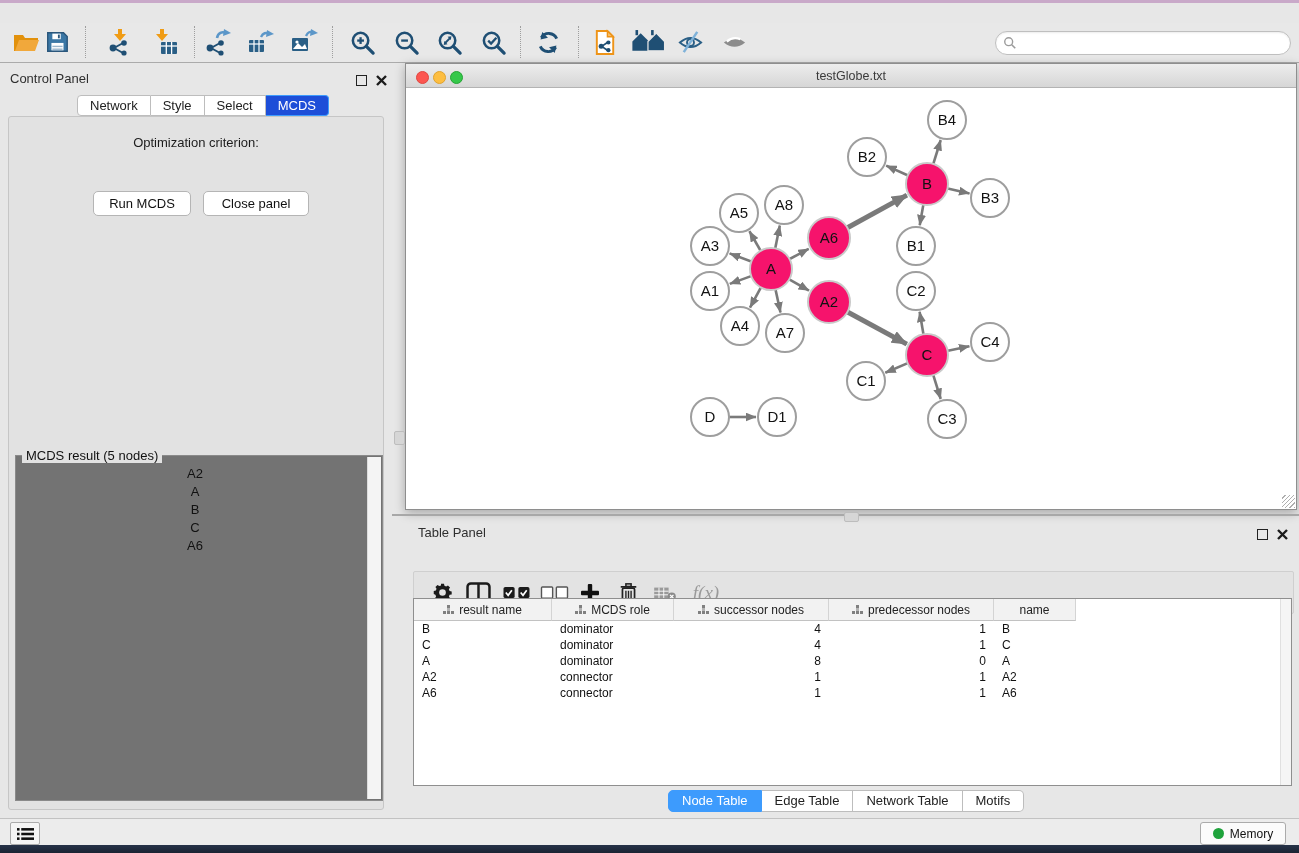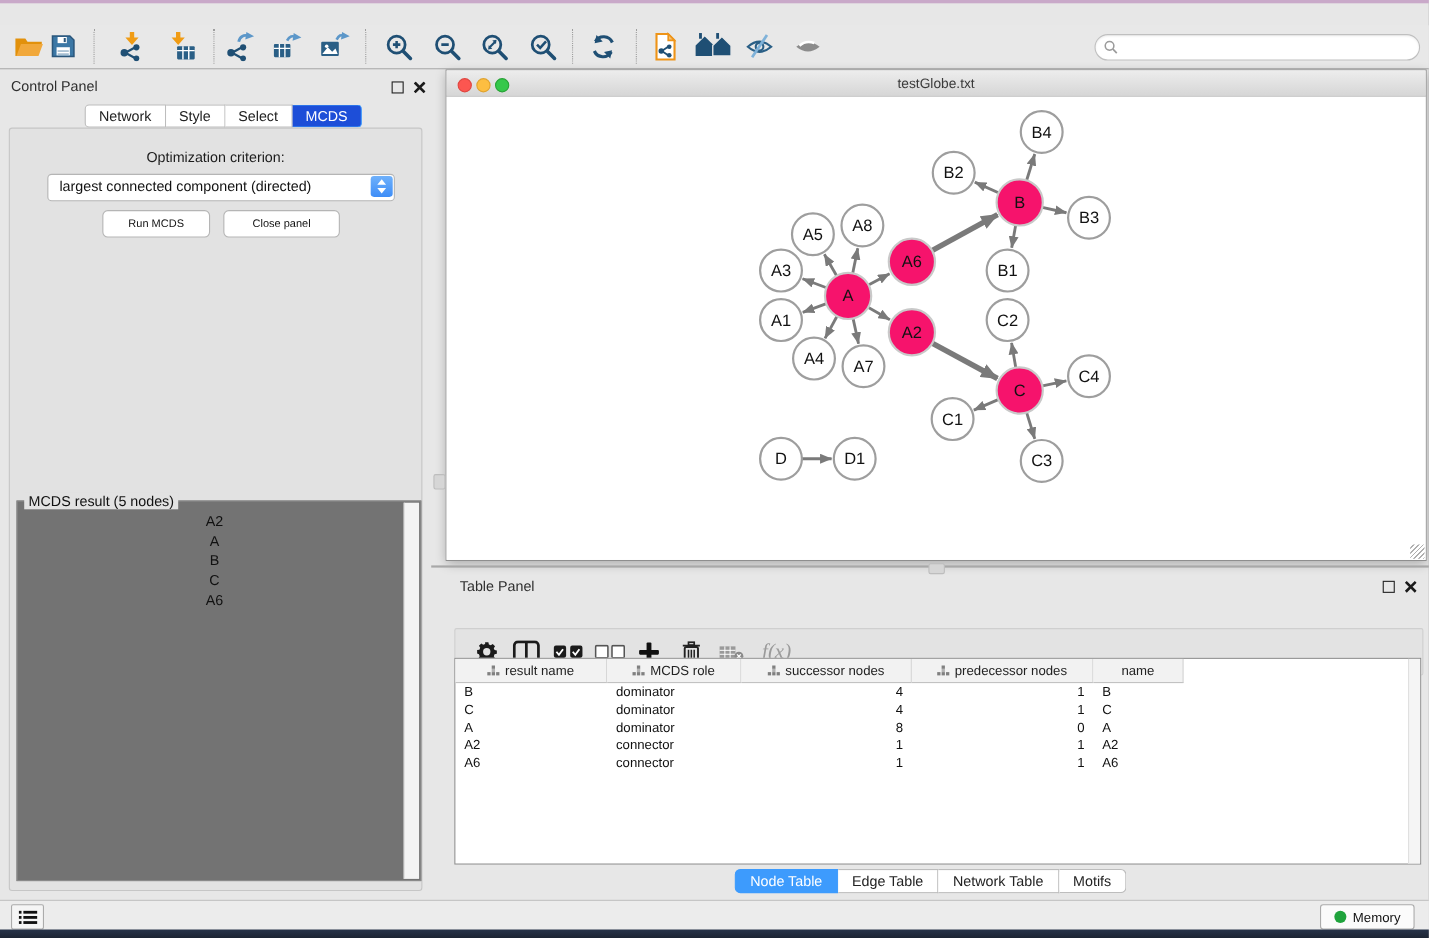--- a/index.html
+++ b/index.html
@@ -30,21 +30,21 @@
   .cp-tab{height:19px;line-height:19px;padding:0 12px;font-size:13px;background:#fff;border:1px solid #BDBDBD;border-left-width:0;color:#222;}
   .cp-tab:first-child{border-left-width:1px;border-radius:4px 0 0 4px;}
   .cp-tab:last-child{border-radius:0 4px 4px 0;}
   .cp-tab.active{background:#1d4ed8;border-color:#3D9BFD;color:#fff;}
   .cp-body{position:absolute;left:8px;top:116px;width:374px;height:692px;background:#E2E2E2;border:1px solid #C6C6C6;border-radius:3px;}
   .opt-label{position:absolute;left:0;width:100%;top:18px;text-align:center;font-size:13px;color:#1C1C1C;}
   .combo{position:absolute;left:34px;top:41px;width:314px;height:23px;background:#fff;border:1px solid #B5B5B5;border-radius:4px;}
   .combo .val{position:absolute;left:10px;top:3px;font-size:13px;color:#111;}
   .combo .spin{position:absolute;right:1px;top:1px;width:20px;height:19px;background:linear-gradient(#6FB1FB,#3E8DF7);border-radius:3px;}
   .combo .spin svg{display:block;margin:2px auto 0;}
-  .btn{position:absolute;height:23px;background:#fff;border:1px solid #B5B5B5;border-radius:5px;font-size:10px;color:#111;display:flex;align-items:center;justify-content:center;}
+  .btn{position:absolute;height:23px;background:#fff;border:1px solid #B5B5B5;border-radius:5px;font-size:13px;color:#111;display:flex;align-items:center;justify-content:center;}
   
   .result-box{position:absolute;left:14px;top:455px;width:366px;height:344px;background:#737373;border:1px solid #8A8A8A;text-align:center;}
   .result-legend{position:absolute;left:6px;top:-8px;background:#E2E2E2;padding:0 4px;font-size:13px;color:#111;}
   .result-list{position:absolute;left:1px;top:8px;bottom:1px;right:14px;overflow:hidden;}
   .result-item{font-size:13px;color:#111;padding:1.5px 0 1.5px 5px;}
   .result-scroll{position:absolute;right:1px;top:1px;bottom:1px;width:13px;background:#F4F4F4;border-left:1px solid #DDD;}
   
   .net-window{position:absolute;left:405px;top:63px;width:892px;height:447px;background:#fff;border:1px solid #8E8E8E;box-shadow:0 3px 10px rgba(0,0,0,0.28);box-sizing:border-box;}
   .net-titlebar{position:absolute;left:0;top:0;width:100%;height:24px;background:linear-gradient(#EDEDED,#D6D6D6);border-bottom:1px solid #B3B3B3;box-sizing:border-box;}
   .net-titlebar .tl{top:7px;}
@@ -260,29 +260,20 @@
       </svg>
   </span>
   <div class="cp-tabs">
       <div class="cp-tab">Network</div>
       <div class="cp-tab">Style</div>
       <div class="cp-tab">Select</div>
       <div class="cp-tab active">MCDS</div>
     </div>
   <div class="cp-body">
     <div class="opt-label">Optimization criterion:</div>
-    <div class="combo">
-      <span class="val">largest connected component (directed)</span>
-      <span class="spin">
-        <svg width="12" height="15" viewBox="0 0 12 15">
-            <path d="M6 1 L10 6 H2 z" fill="#fff"></path>
-            <path d="M6 14 L2 9 h8 z" fill="#fff"></path>
-          </svg>
-      </span>
-    </div>
     <div class="btn" style="left:84px;top:74px;width:96px">Run MCDS</div>
     <div class="btn" style="left:194px;top:74px;width:104px">Close panel</div>
     <div class="result-box" style="left:6px;top:338px">
       <span class="result-legend">MCDS result (5 nodes)</span>
       <div class="result-list">
           <div class="result-item">A2</div>
           <div class="result-item">A</div>
           <div class="result-item">B</div>
           <div class="result-item">C</div>
           <div class="result-item">A6</div>

